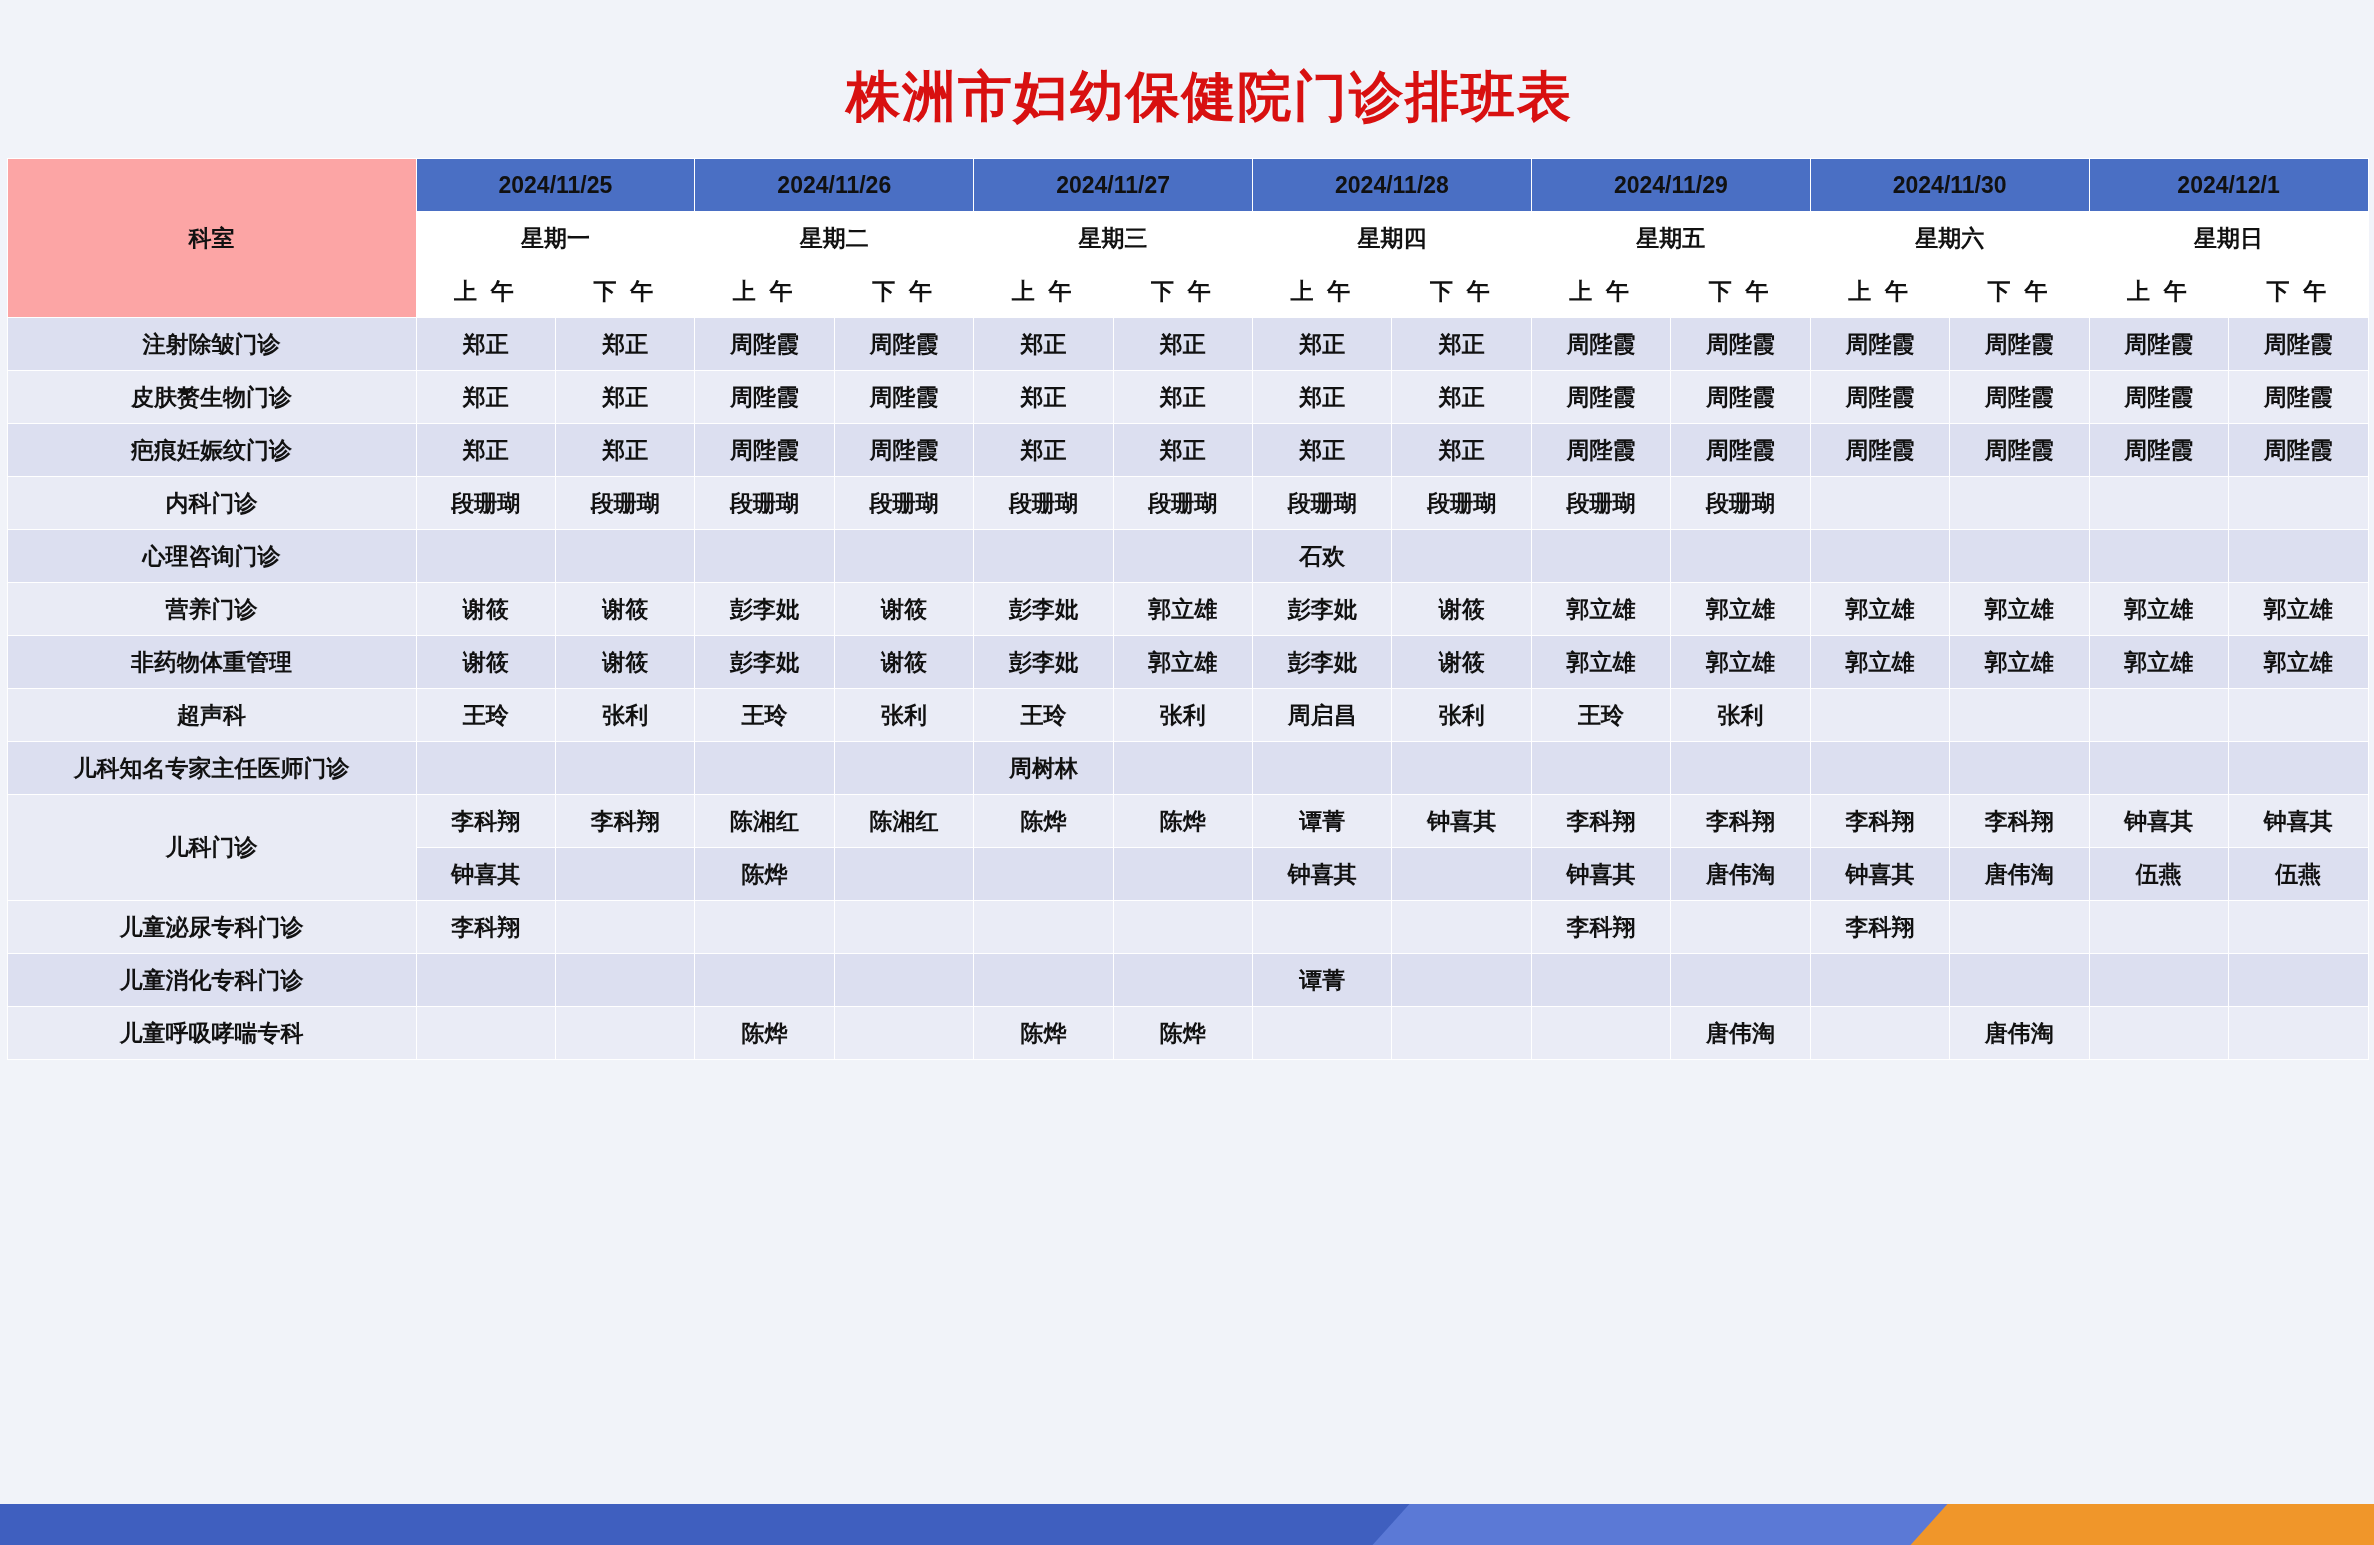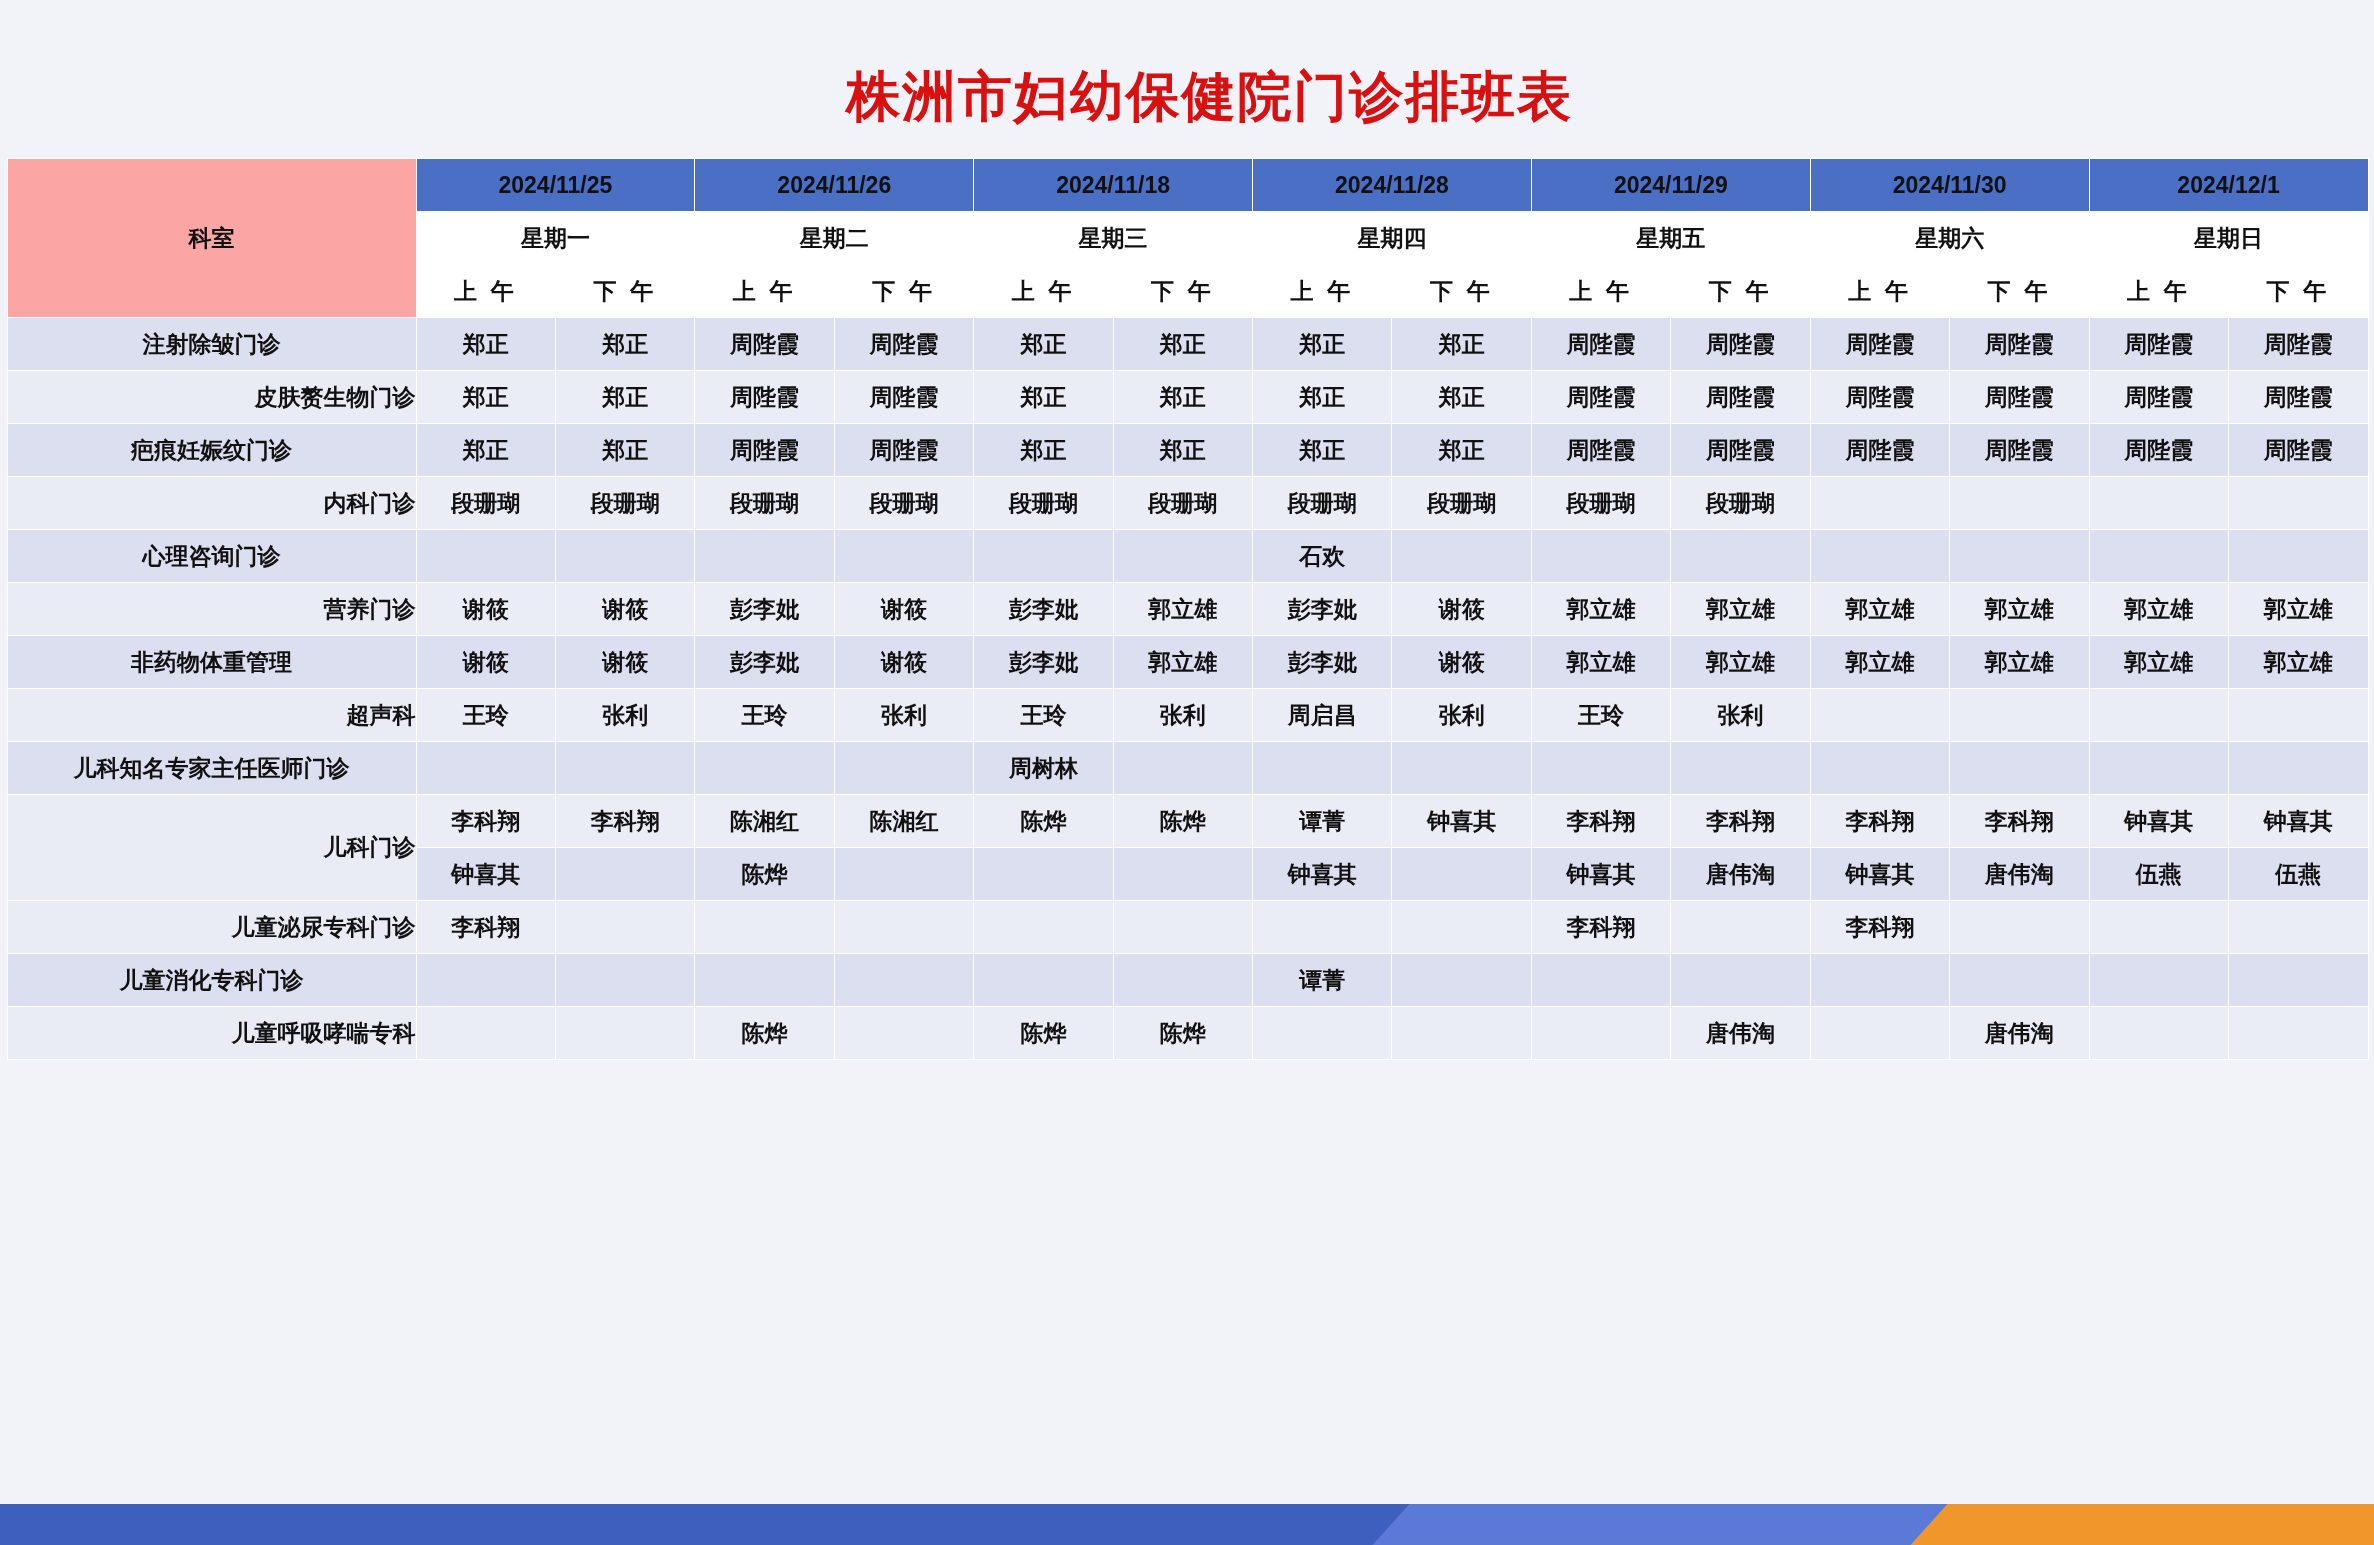--- a/index.html
+++ b/index.html
@@ -81,21 +81,20 @@
   }
   td.dept {
     color: #7030a0;
     font-size: 25px;
     font-weight: bold;
     background: #dcdff0;
     font-family: Liberation Serif, serif;
   }
   td.dept.alt {
     background: #e9ebf5;
-    text-align: right;
   }
   tr.rowA td { background: #dcdff0; }
   tr.rowB td { background: #eaecf6; }
   td.dept-small {
     font-size: 22px;
     margin-left: 12px;
   }
   .footer {
     position: absolute;
     left: 0;
@@ -137,21 +136,21 @@
 <div class="page">
 
   <div class="title">株洲市妇幼保健院门诊排班表</div>
 
   <table class="sched">
     <thead>
       <tr>
         <th class="hdr-dept" rowspan="3">科室</th>
         <th class="hdr-date" colspan="2">2024/11/25</th>
         <th class="hdr-date" colspan="2">2024/11/26</th>
-        <th class="hdr-date" colspan="2">2024/11/18</th>
+        <th class="hdr-date" colspan="2">2024/11/27</th>
         <th class="hdr-date" colspan="2">2024/11/28</th>
         <th class="hdr-date" colspan="2">2024/11/29</th>
         <th class="hdr-date" colspan="2">2024/11/30</th>
         <th class="hdr-date" colspan="2">2024/12/1</th>
       </tr>
       <tr>
         <th class="hdr-day" colspan="2">星期一</th>
         <th class="hdr-day" colspan="2">星期二</th>
         <th class="hdr-day" colspan="2">星期三</th>
         <th class="hdr-day" colspan="2">星期四</th>

